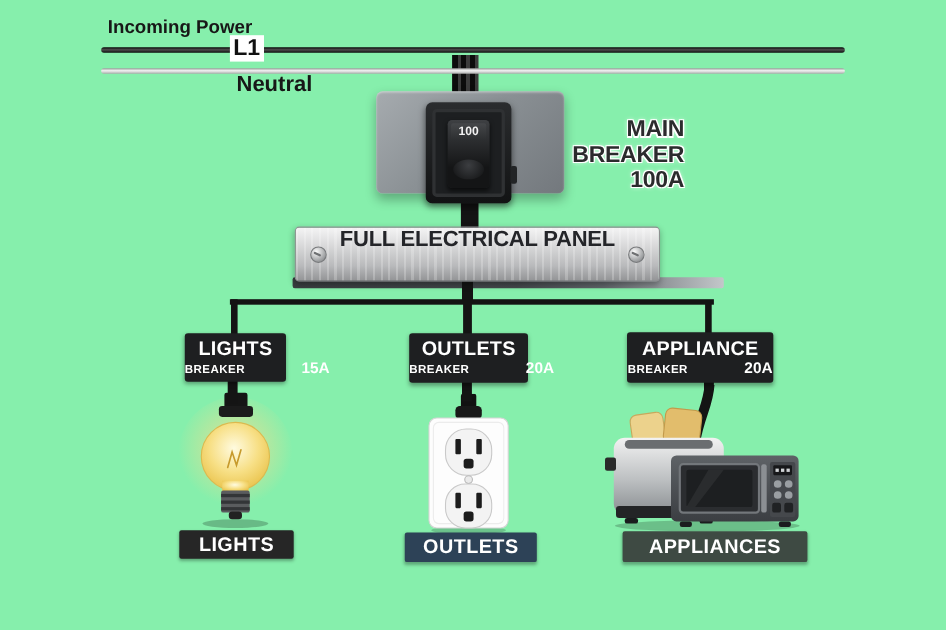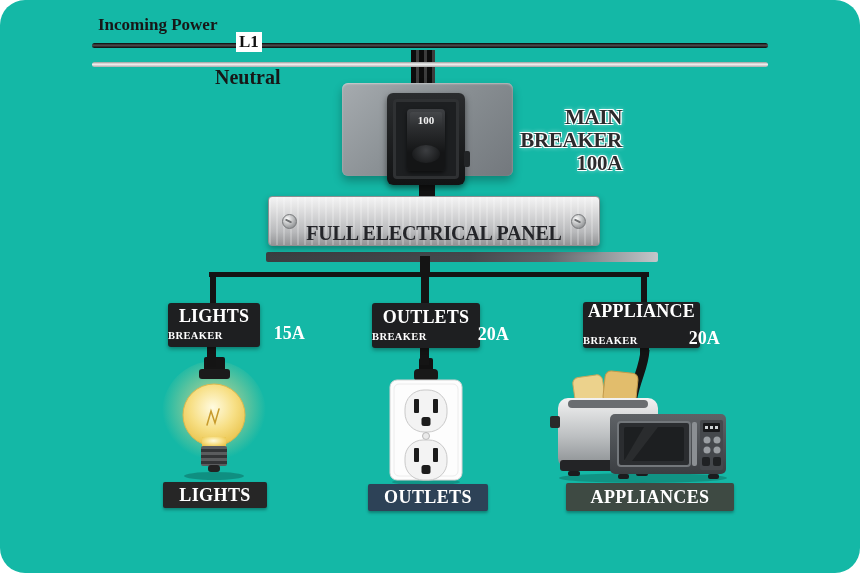--- a/index.html
+++ b/index.html
@@ -1,28 +1,28 @@
 <!DOCTYPE html>
 <html><head>
 <meta charset="utf-8">
 <style>
   html,body{margin:0;padding:0;background:#fff;}
   #stage{
-    position:relative;width:860px;height:573px;background:#14b8a6;overflow:hidden;
-    font-family:Liberation Serif, serif; color:#1c1c1c;border-radius:25px;
+    position:relative;width:860px;height:573px;background:#86efac;overflow:hidden;
+    font-family:Liberation Sans, sans-serif; color:#1c1c1c;
   }
   .abs{position:absolute;}
   
   .lbl-top{font-size:17px;font-weight:700;color:#171717;}
   .line-l1{left:92px;top:43px;width:676px;height:5px;border-radius:3px;
     background:linear-gradient(180deg,#060606,#4e4e4e 45%,#0a0a0a);z-index:3;}
   .line-neutral{left:92px;top:62px;width:676px;height:5px;border-radius:3px;
     background:linear-gradient(180deg,#9a9a9a,#f2f2f2 45%,#ababab);z-index:3;}
-  .l1-tag{left:236px;top:32px;z-index:4;background:#fff;padding:0 3px;
-    font-size:17px;font-weight:800;color:#111;}
+  .l1-tag{left:209px;top:32px;z-index:4;background:#fff;padding:0 3px;
+    font-size:21px;font-weight:800;color:#111;}
   .neutral-tag{left:215px;top:66px;z-index:4;font-size:20px;font-weight:700;color:#171717;}
   
   .wire{background:#141414;z-index:1;}
   .wire3{left:411px;top:50px;width:24px;height:36px;z-index:2;
     background:repeating-linear-gradient(90deg,#0c0c0c 0 5px,#3c3c3c 5px 8px);}
   .wire-breaker-out{left:419px;top:182px;width:16px;height:28px;}
   .wire-panel-out{left:420px;top:256px;width:10px;height:20px;}
   .bus{left:209px;top:272px;width:440px;height:5px;background:#141414;}
   .drop-l{left:210px;top:272px;width:6px;height:34px;}
   .drop-c{left:421px;top:275px;width:8px;height:31px;}
@@ -44,45 +44,45 @@
     box-shadow:0 2px 4px rgba(0,0,0,.6);}
   .rocker-top{margin:3px;height:16px;border-radius:2px;background:linear-gradient(180deg,#45474a,#2b2d2f);
     color:#f2f2f2;font-size:11px;font-weight:700;text-align:center;line-height:16px;}
   .rocker-bump{position:absolute;left:50%;top:36px;transform:translateX(-50%);width:28px;height:18px;
     border-radius:50%;background:radial-gradient(circle at 50% 30%,#3c3e41,#101112);}
   .breaker-tab{position:absolute;right:-5px;top:58px;width:6px;height:16px;border-radius:2px;background:#222426;}
   .main-breaker-text{left:466px;top:106px;width:156px;text-align:right;z-index:5;
     font-size:21px;line-height:23px;font-weight:800;color:#2b2b2d;letter-spacing:-.3px;
     text-shadow:-1px -1px 0 #fff,1px -1px 0 #fff,-1px 1px 0 #fff,1px 1px 0 #fff,0 0 5px #fff;}
   
-  .plate{left:268px;top:196px;width:330px;height:48px;border-radius:4px;z-index:2;
+  .plate{left:268px;top:206px;width:330px;height:48px;border-radius:4px;z-index:2;
     border:1px solid #8e8f91;
     background:
       repeating-linear-gradient(90deg,rgba(255,255,255,.22) 0 2px,rgba(0,0,0,0) 2px 7px),
       linear-gradient(180deg,#f4f4f4,#dcdcdd 30%,#b9babc 72%,#939496);
     box-shadow:0 3px 6px rgba(0,0,0,.3);
-    display:flex;align-items:flex-end;justify-content:center;}
+    display:flex;align-items:flex-start;justify-content:center;}
   .plate-text{font-size:20px;font-weight:800;color:#242529;letter-spacing:-.2px;}
   .screw{position:absolute;top:17px;width:13px;height:13px;border-radius:50%;
     background:radial-gradient(circle at 35% 30%,#fbfbfb,#9c9ea0 70%,#7d7f81);
     border:1px solid #77797b;}
   .screw::after{content:"";position:absolute;left:2px;top:5px;width:7px;height:2px;background:#6e7072;
     transform:rotate(25deg);border-radius:1px;}
   .screw.left{left:13px;} .screw.right{right:13px;}
   .plate-edge{left:266px;top:252px;width:392px;height:10px;border-radius:2px;z-index:1;
     background:linear-gradient(90deg,#3a3e41 0%,#45494d 52%,#60656a 72%,#c3c7ca 100%);}
   
   .bbox{z-index:3;background:#1e1f21;border-radius:3px;color:#fff;text-align:center;
     box-shadow:0 2px 4px rgba(0,0,0,.35);display:flex;flex-direction:column;justify-content:center;}
   .bbox .l1{font-size:18px;font-weight:800;letter-spacing:.2px;line-height:19px;}
   .bbox .l2{font-size:10.5px;font-weight:700;letter-spacing:.4px;line-height:14px;}
-  .bbox .l2 .amp{font-size:18px;font-weight:800;letter-spacing:0;margin-left:48px;}
+  .bbox .l2 .amp{font-size:14px;font-weight:800;letter-spacing:0;margin-left:48px;}
   .bb-lights{left:168px;top:303px;width:92px;height:44px;}
   .bb-outlets{left:372px;top:303px;width:108px;height:45px;}
-  .bb-appl{left:583px;top:302px;width:117px;height:46px;justify-content:space-between;}
+  .bb-appl{left:570px;top:302px;width:133px;height:46px;}
   
   .tag{z-index:3;color:#fff;font-weight:800;text-align:center;border-radius:2px;
     box-shadow:0 2px 3px rgba(0,0,0,.3);letter-spacing:.4px;}
   .tag-lights{left:163px;top:482px;width:104px;height:26px;font-size:18px;line-height:26px;background:#262626;}
   .tag-outlets{left:368px;top:484px;width:120px;height:27px;font-size:18px;line-height:27px;background:#2d4257;}
   .tag-appl{left:566px;top:483px;width:168px;height:28px;font-size:18px;line-height:28px;background:#3e4a43;}
   svg{display:block;}
 </style>
 </head>
 <body>

